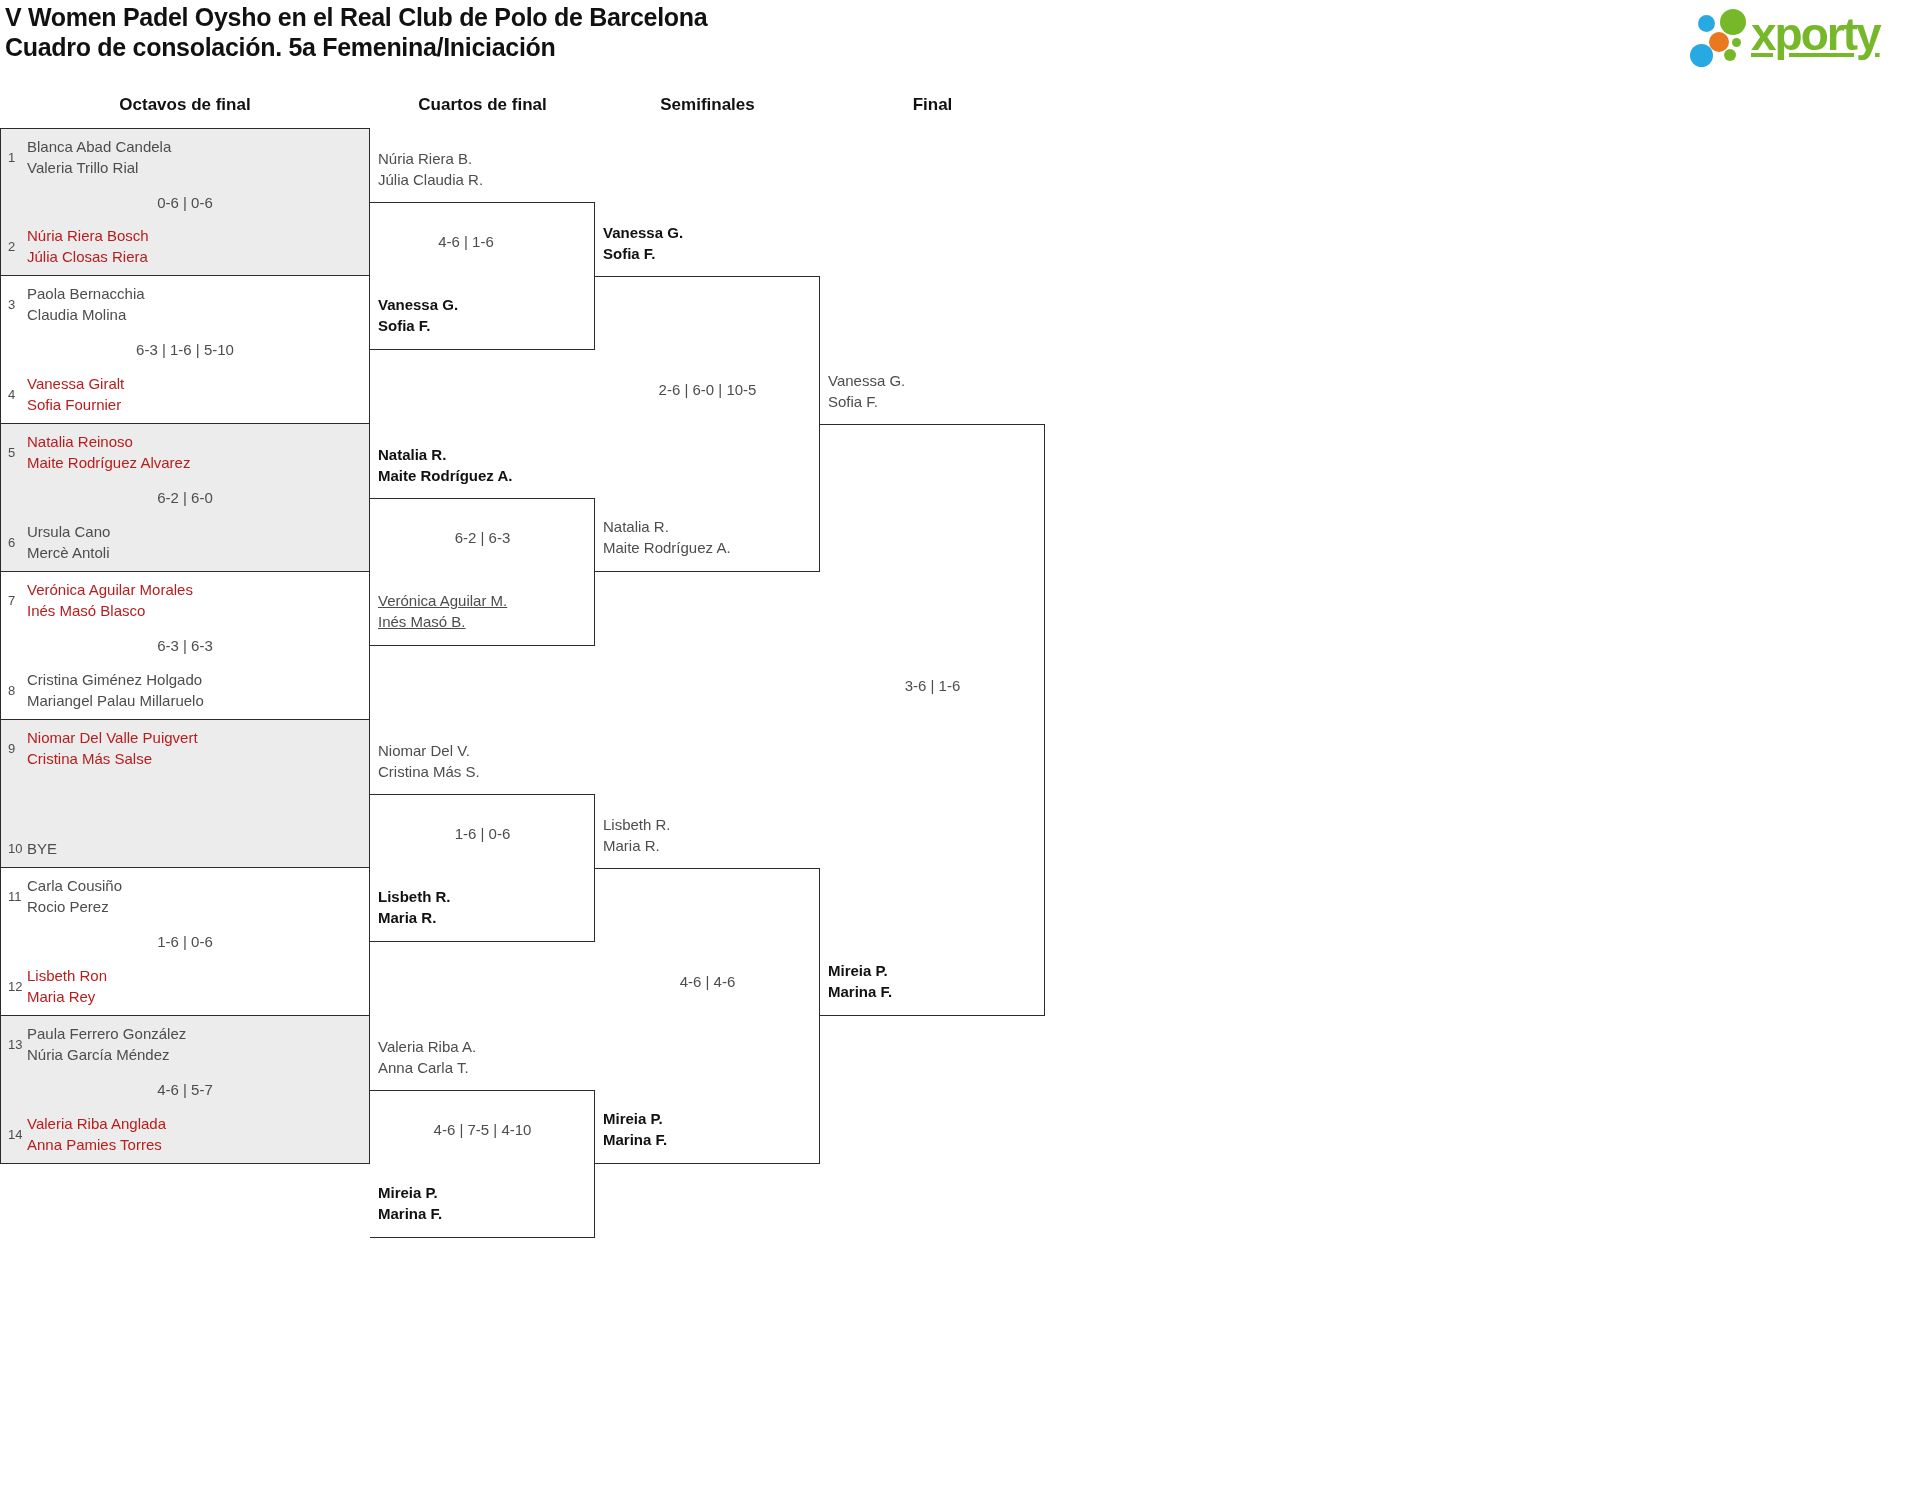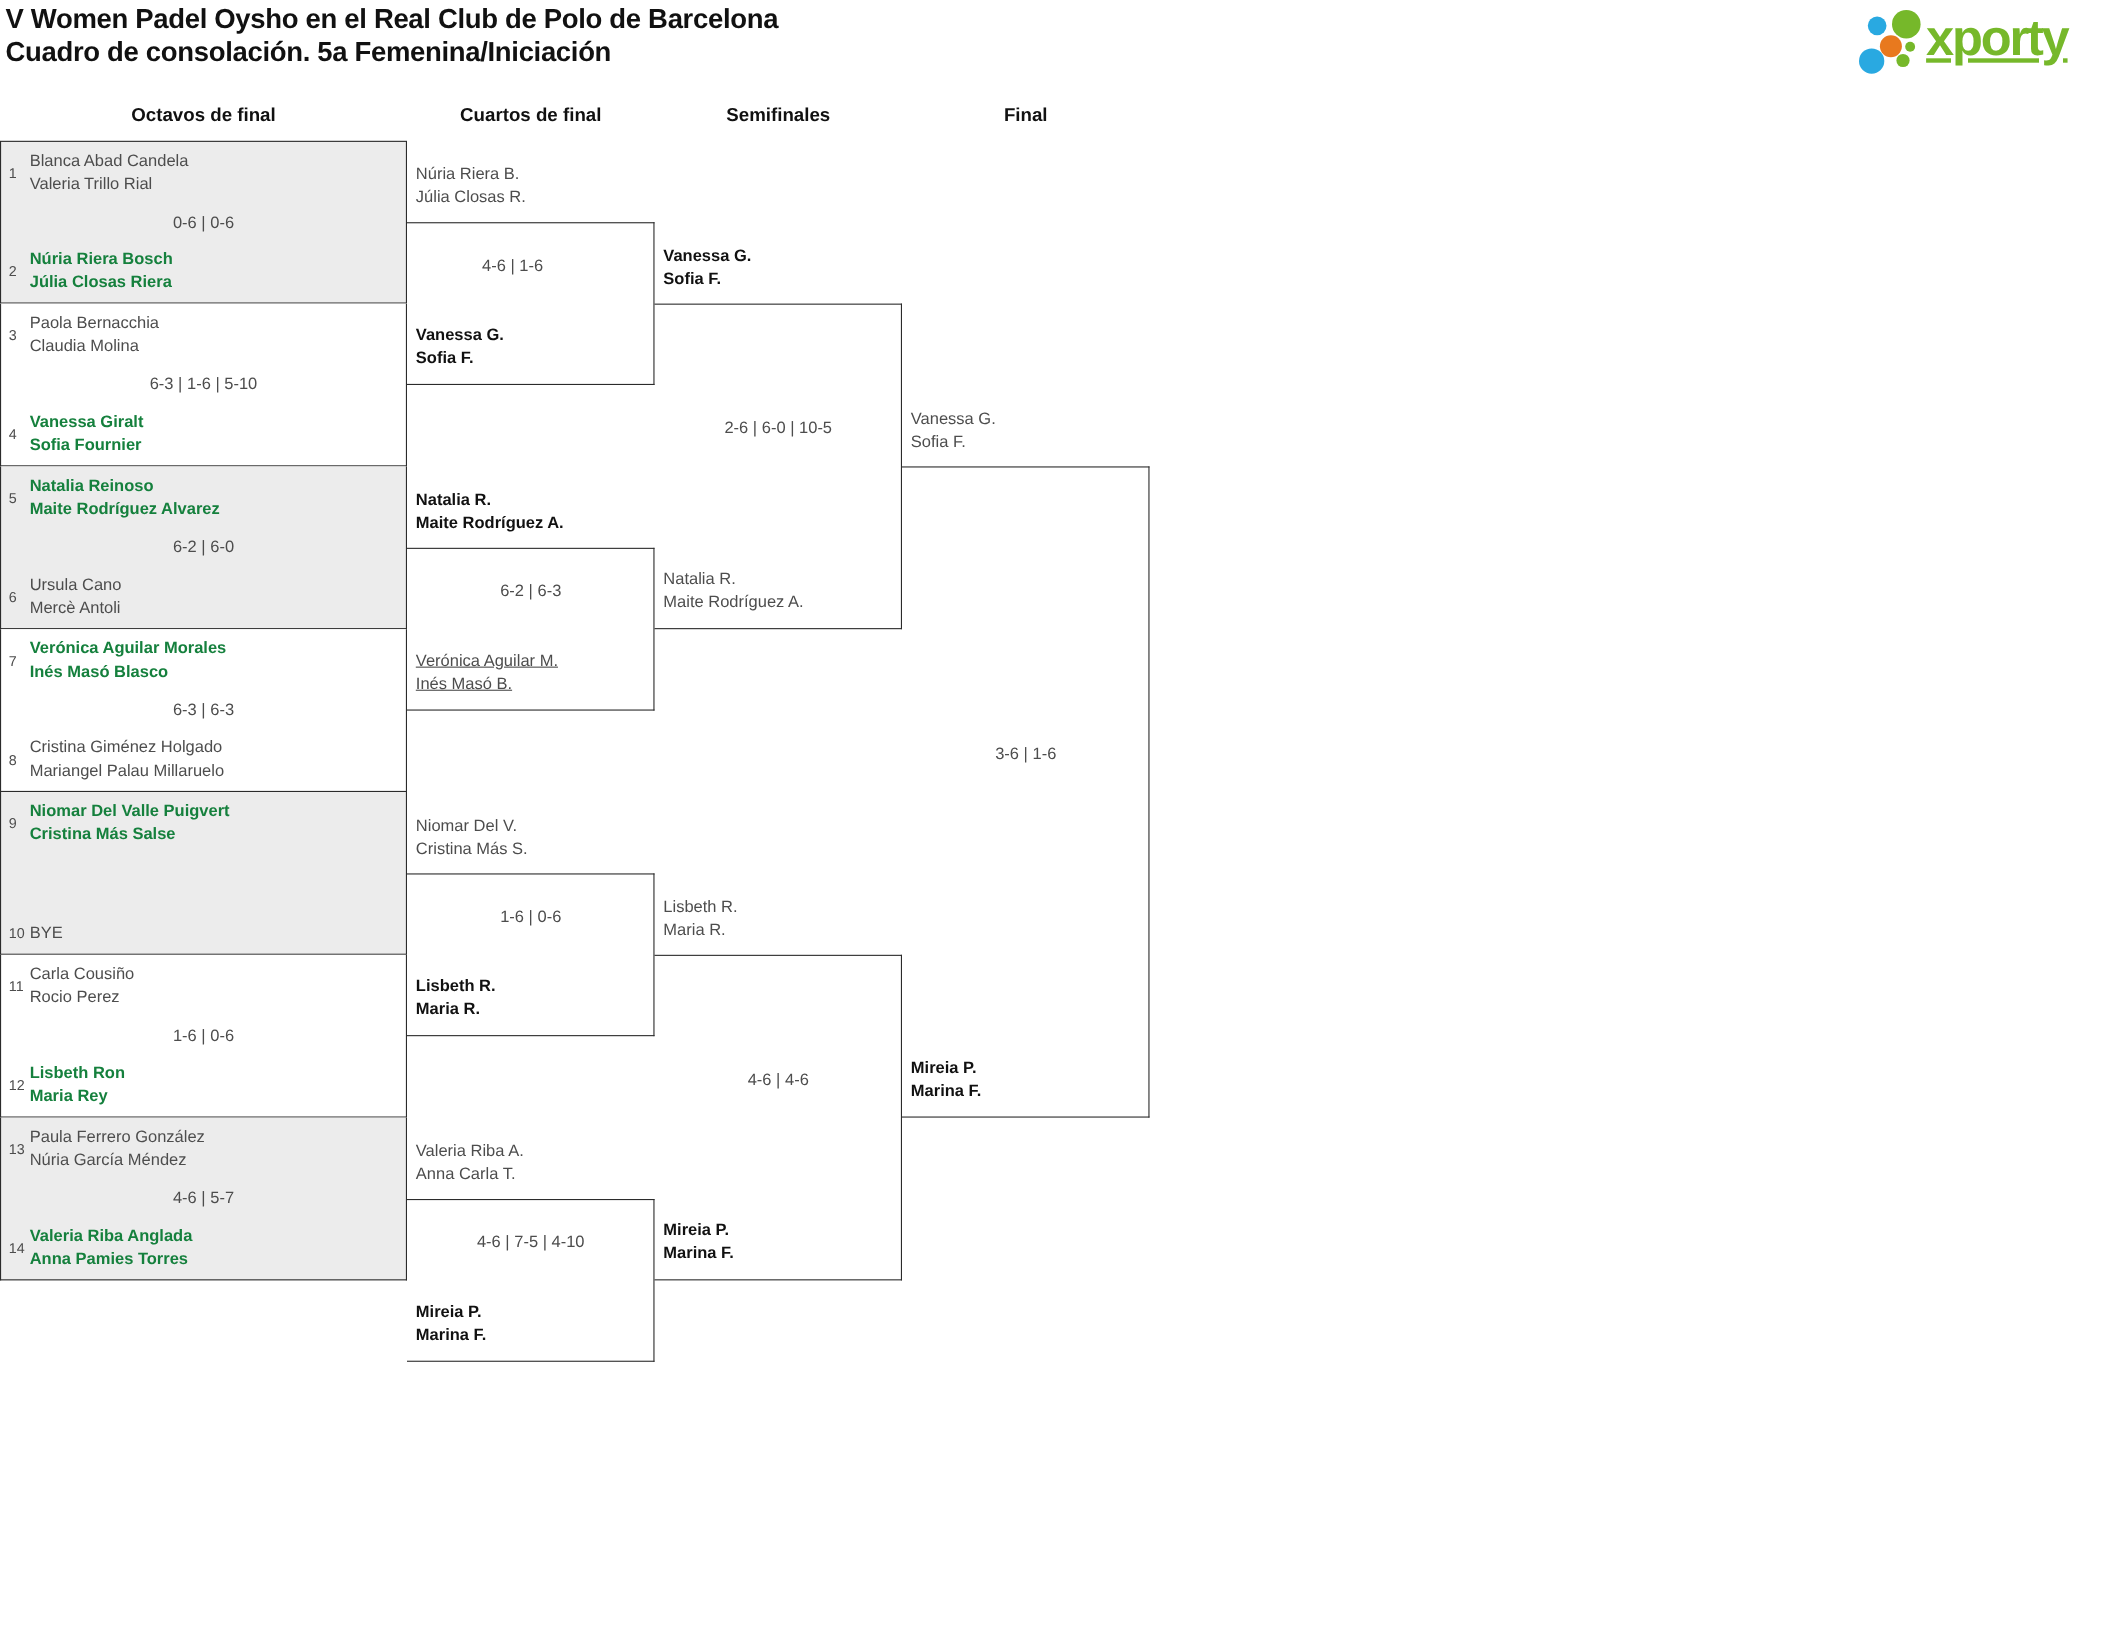--- a/index.html
+++ b/index.html
@@ -23,21 +23,21 @@
 
   .m-box{position:absolute;box-sizing:border-box;border:1px solid #2b2b2b;background:#ffffff;}
   .m-box.no-top{border-top:none;}
   .m-box.adv{border-left:none;background:transparent;}
 
   .r1-team{position:absolute;left:7px;right:6px;display:flex;align-items:center;}
   .r1-team.a{top:7px}
   .r1-team.b{bottom:8px}
   .seed{flex:0 0 19px;font-size:13px;color:#4d4d4d;}
   .names{font-size:15px;line-height:21px;color:#4d4d4d;white-space:pre-line;}
-  .names.win{font-weight:700;color:#15803d;}
+  .names.win{font-weight:400;color:#b91c1c;}
 
   .score{position:absolute;left:0;width:100%;text-align:center;font-size:15px;line-height:20px;
          color:#4d4d4d;}
 
   .adv-label{position:absolute;font-size:15px;line-height:21px;color:#4d4d4d;white-space:pre-line;}
   .adv-label.win{font-weight:700;color:#111111;}
 
   .logo{position:absolute;left:1688px;top:2px;width:230px;height:66px;cursor:pointer;}
   .dot{position:absolute;border-radius:50%;}
   .d1{left:10px;top:13px;width:17px;height:17px;}
@@ -157,21 +157,21 @@
         </div>
         <div class="r1-team b">
           <span class="seed">14</span>
           <span class="names win">Valeria Riba Anglada
 Anna Pamies Torres</span>
         </div>
         <div class="score" style="top: 64px;">4-6 | 5-7</div>
       </div>
       <div class="m-box adv" style="left: 370px; top: 202px; width: 225px; height: 148px;"></div>
       <div class="adv-label" style="left: 378px; top: 148px;">Núria Riera B.
-Júlia Closas R.</div>
+Júlia Claudia R.</div>
       <div class="adv-label win" style="left: 378px; top: 294px;">Vanessa G.
 Sofia F.</div>
       <div class="score" style="left: 365px; width: 202px; top: 232px; text-align: center;">4-6 | 1-6</div>
       <div class="m-box adv" style="left: 370px; top: 498px; width: 225px; height: 148px;"></div>
       <div class="adv-label win" style="left: 378px; top: 444px;">Natalia R.
 Maite Rodríguez A.</div>
       <div class="adv-label" style="left: 378px; top: 590px; text-decoration: underline;">Verónica Aguilar M.
 Inés Masó B.</div>
       <div class="score" style="left: 370px; width: 225px; top: 528px;">6-2 | 6-3</div>
       <div class="m-box adv" style="left: 370px; top: 794px; width: 225px; height: 148px;"></div>

